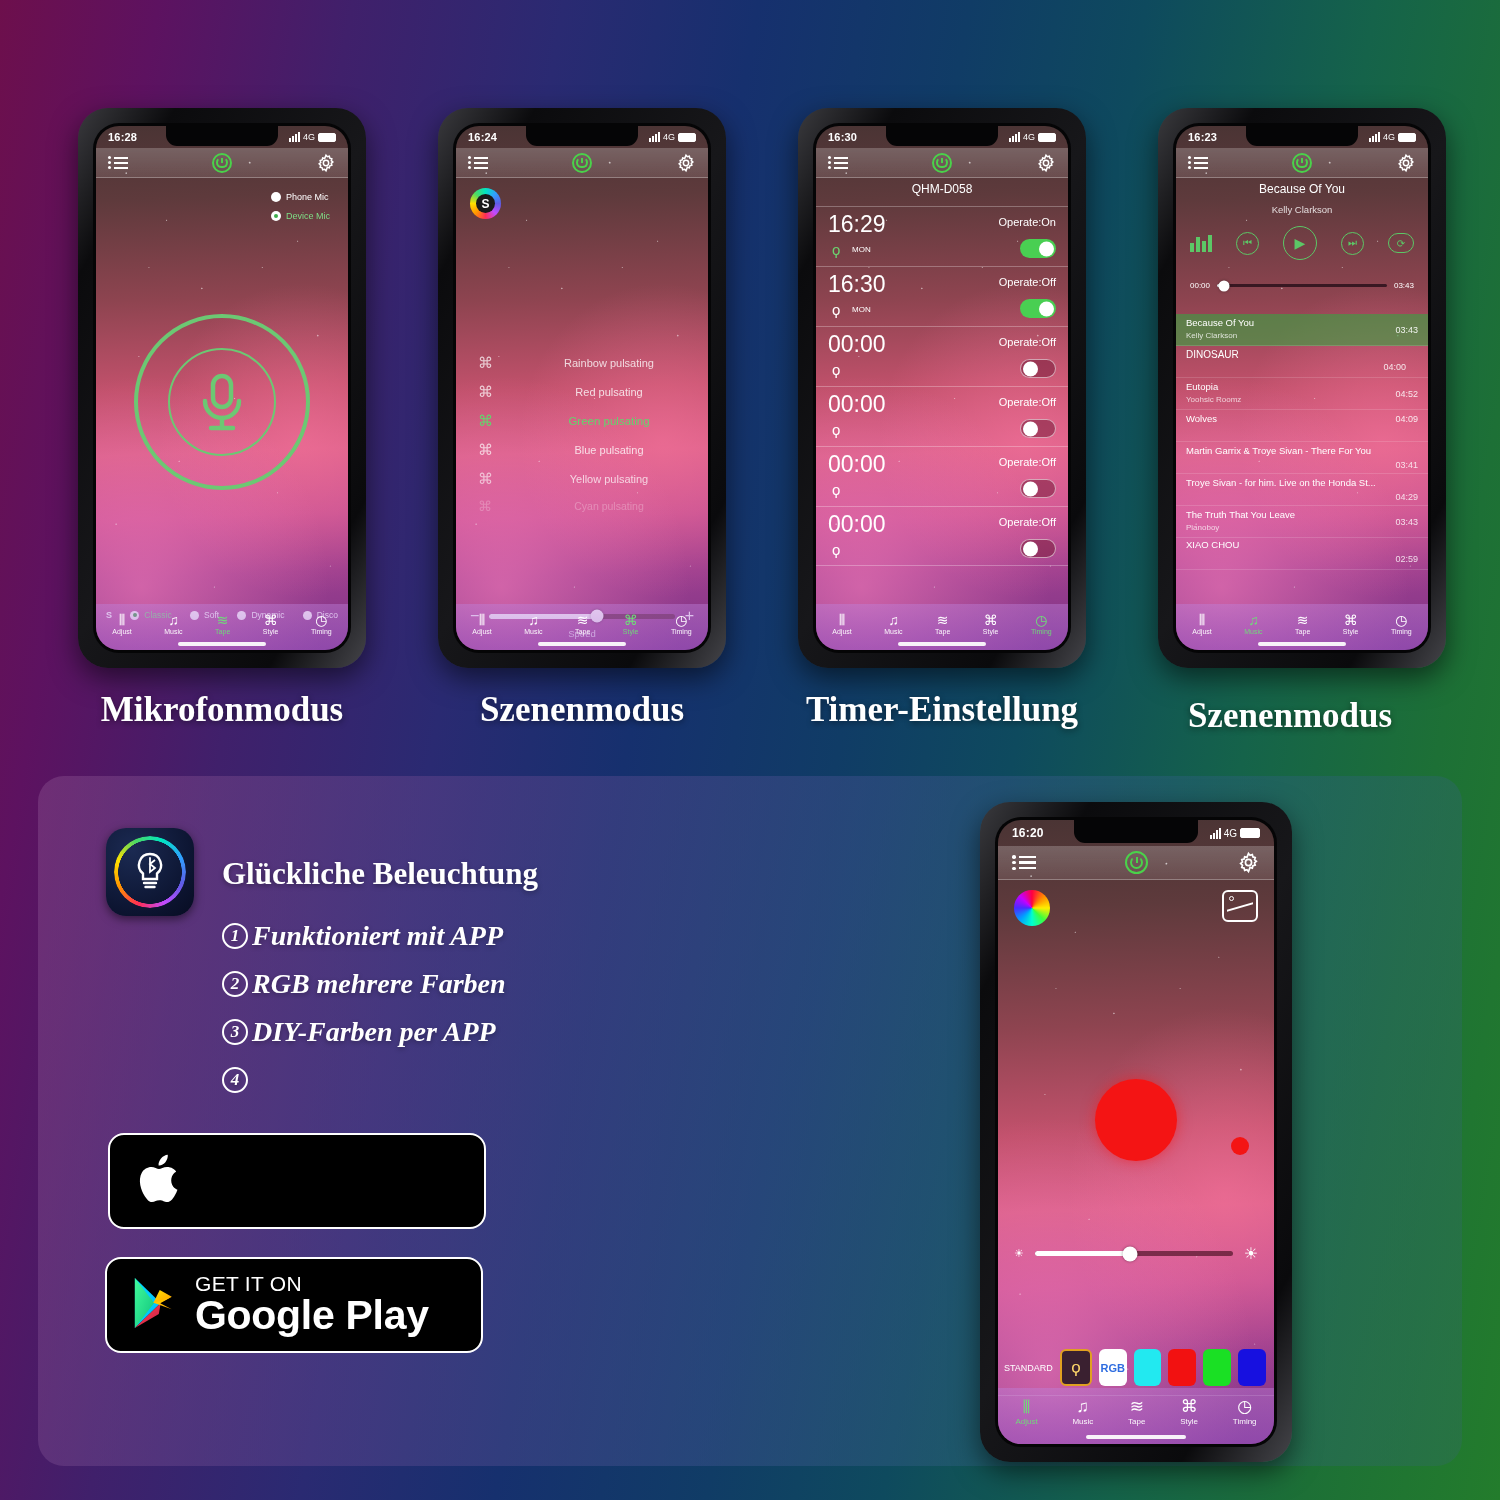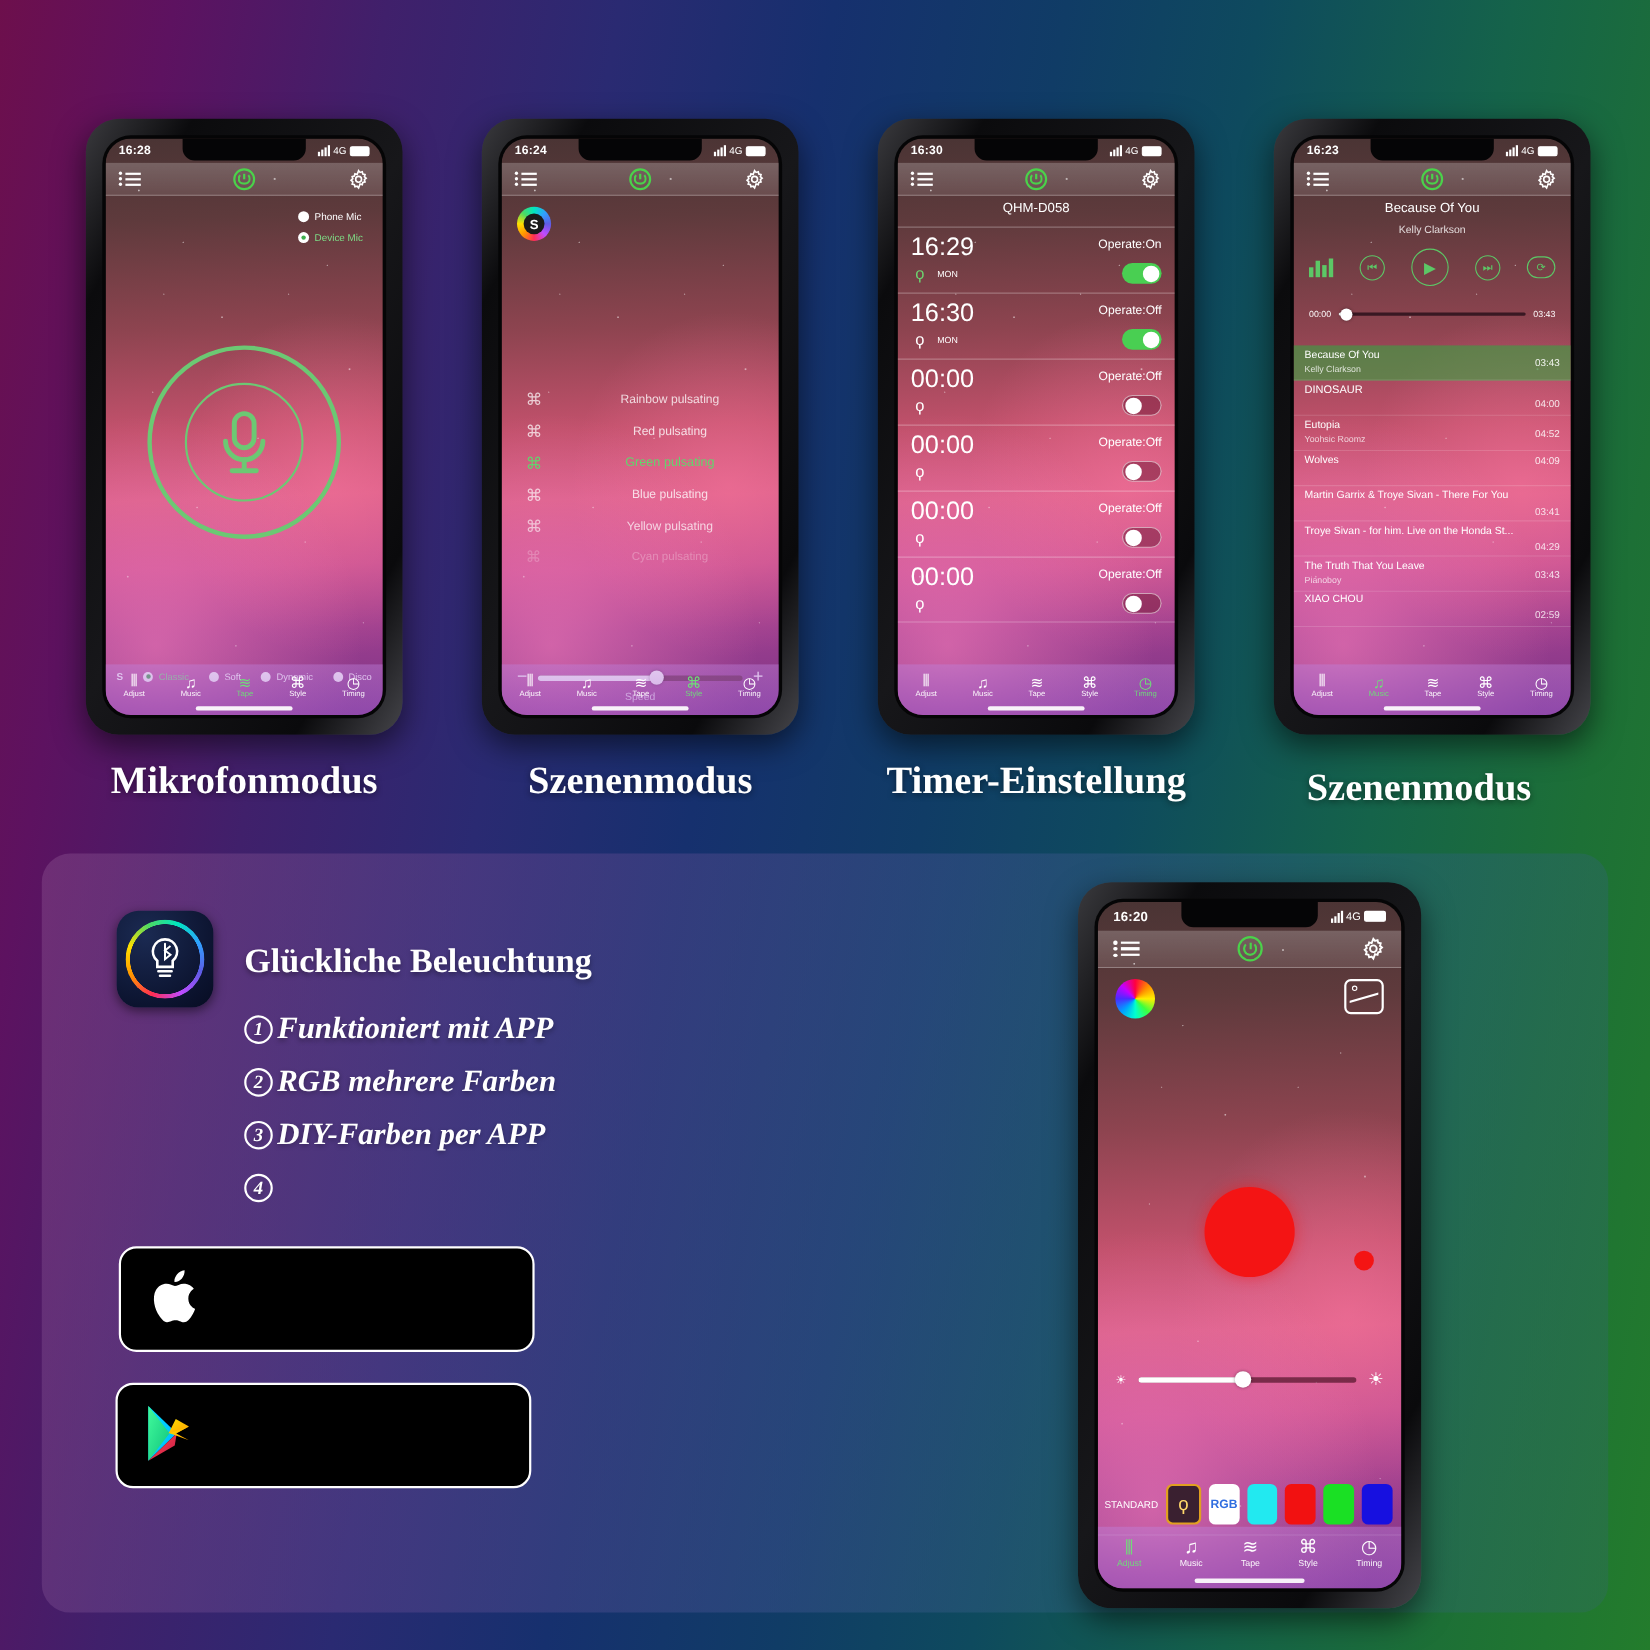--- a/index.html
+++ b/index.html
@@ -625,21 +625,21 @@
       </div>
 
       <div style="position:absolute;left:0;right:0;top:188px;bottom:46px;z-index:3;">
         <div style="position:relative;height:32px;background:rgba(58,160,66,.62);border-bottom:1px solid rgba(255,255,255,.14);">
           <span style="position:absolute;left:10px;top:3px;color:#fff;font-size:9.5px;">Because Of You</span>
           <span style="position:absolute;left:10px;top:17px;color:rgba(255,255,255,.78);font-size:8px;">Kelly Clarkson</span>
           <span style="position:absolute;right:10px;top:11px;color:rgba(255,255,255,.9);font-size:9px;">03:43</span>
         </div>
         <div style="position:relative;height:32px;border-bottom:1px solid rgba(255,255,255,.14);">
           <span style="position:absolute;left:10px;top:3px;color:#fff;font-size:10px;">DINOSAUR</span>
-          <span style="position:absolute;right:10px;top:16px;color:rgba(255,255,255,.85);font-size:9px;">04:00</span>
+          <span style="position:absolute;right:22px;top:16px;color:rgba(255,255,255,.85);font-size:9px;">04:00</span>
         </div>
         <div style="position:relative;height:32px;border-bottom:1px solid rgba(255,255,255,.14);">
           <span style="position:absolute;left:10px;top:3px;color:#fff;font-size:9.5px;">Eutopia</span>
           <span style="position:absolute;left:10px;top:17px;color:rgba(255,255,255,.72);font-size:8px;">Yoohsic Roomz</span>
           <span style="position:absolute;right:10px;top:11px;color:rgba(255,255,255,.85);font-size:9px;">04:52</span>
         </div>
         <div style="position:relative;height:32px;border-bottom:1px solid rgba(255,255,255,.14);">
           <span style="position:absolute;left:10px;top:3px;color:#fff;font-size:9.5px;">Wolves</span>
           <span style="position:absolute;right:10px;top:4px;color:rgba(255,255,255,.85);font-size:9px;">04:09</span>
         </div>
@@ -750,20 +750,24 @@
             <stop offset="1" stop-color="#11c26d"></stop>
         </linearGradient>
       </defs>
       <path d="M1 1l14 13.5L1 28z" fill="url(#gp1)"></path>
       <path d="M1 1l10.5 13.5L1 28z" fill="url(#gp4)" opacity=".9"></path>
       <path d="M15 14.5L1 28l13-7.5z" fill="url(#gp3)"></path>
       <path d="M15 14.5l6-3.4-6.5-3.6-3.5 7z" fill="url(#gp2)"></path>
       <path d="M11.5 14.5L21 11.1l-6.5 3.4 6.5 3.4z" fill="url(#gp2)"></path>
     </svg>
   </span>
+  <span>
+    <span class="bsub" style="display:block;">GET IT ON</span>
+    <span class="bmain" style="display:block;">Google Play</span>
+  </span>
 </div>
 
 <div class="phone bigphone" style="position:absolute;">
   <div class="bezel">
     <div class="screen">
       <div class="stars"></div>
       <div class="notch" style="width:124px;height:23px;"></div>
 
       <div class="statusbar" style="height:26px;padding:0 14px;font-size:12px;">
         <span class="sb-time">16:20</span>

